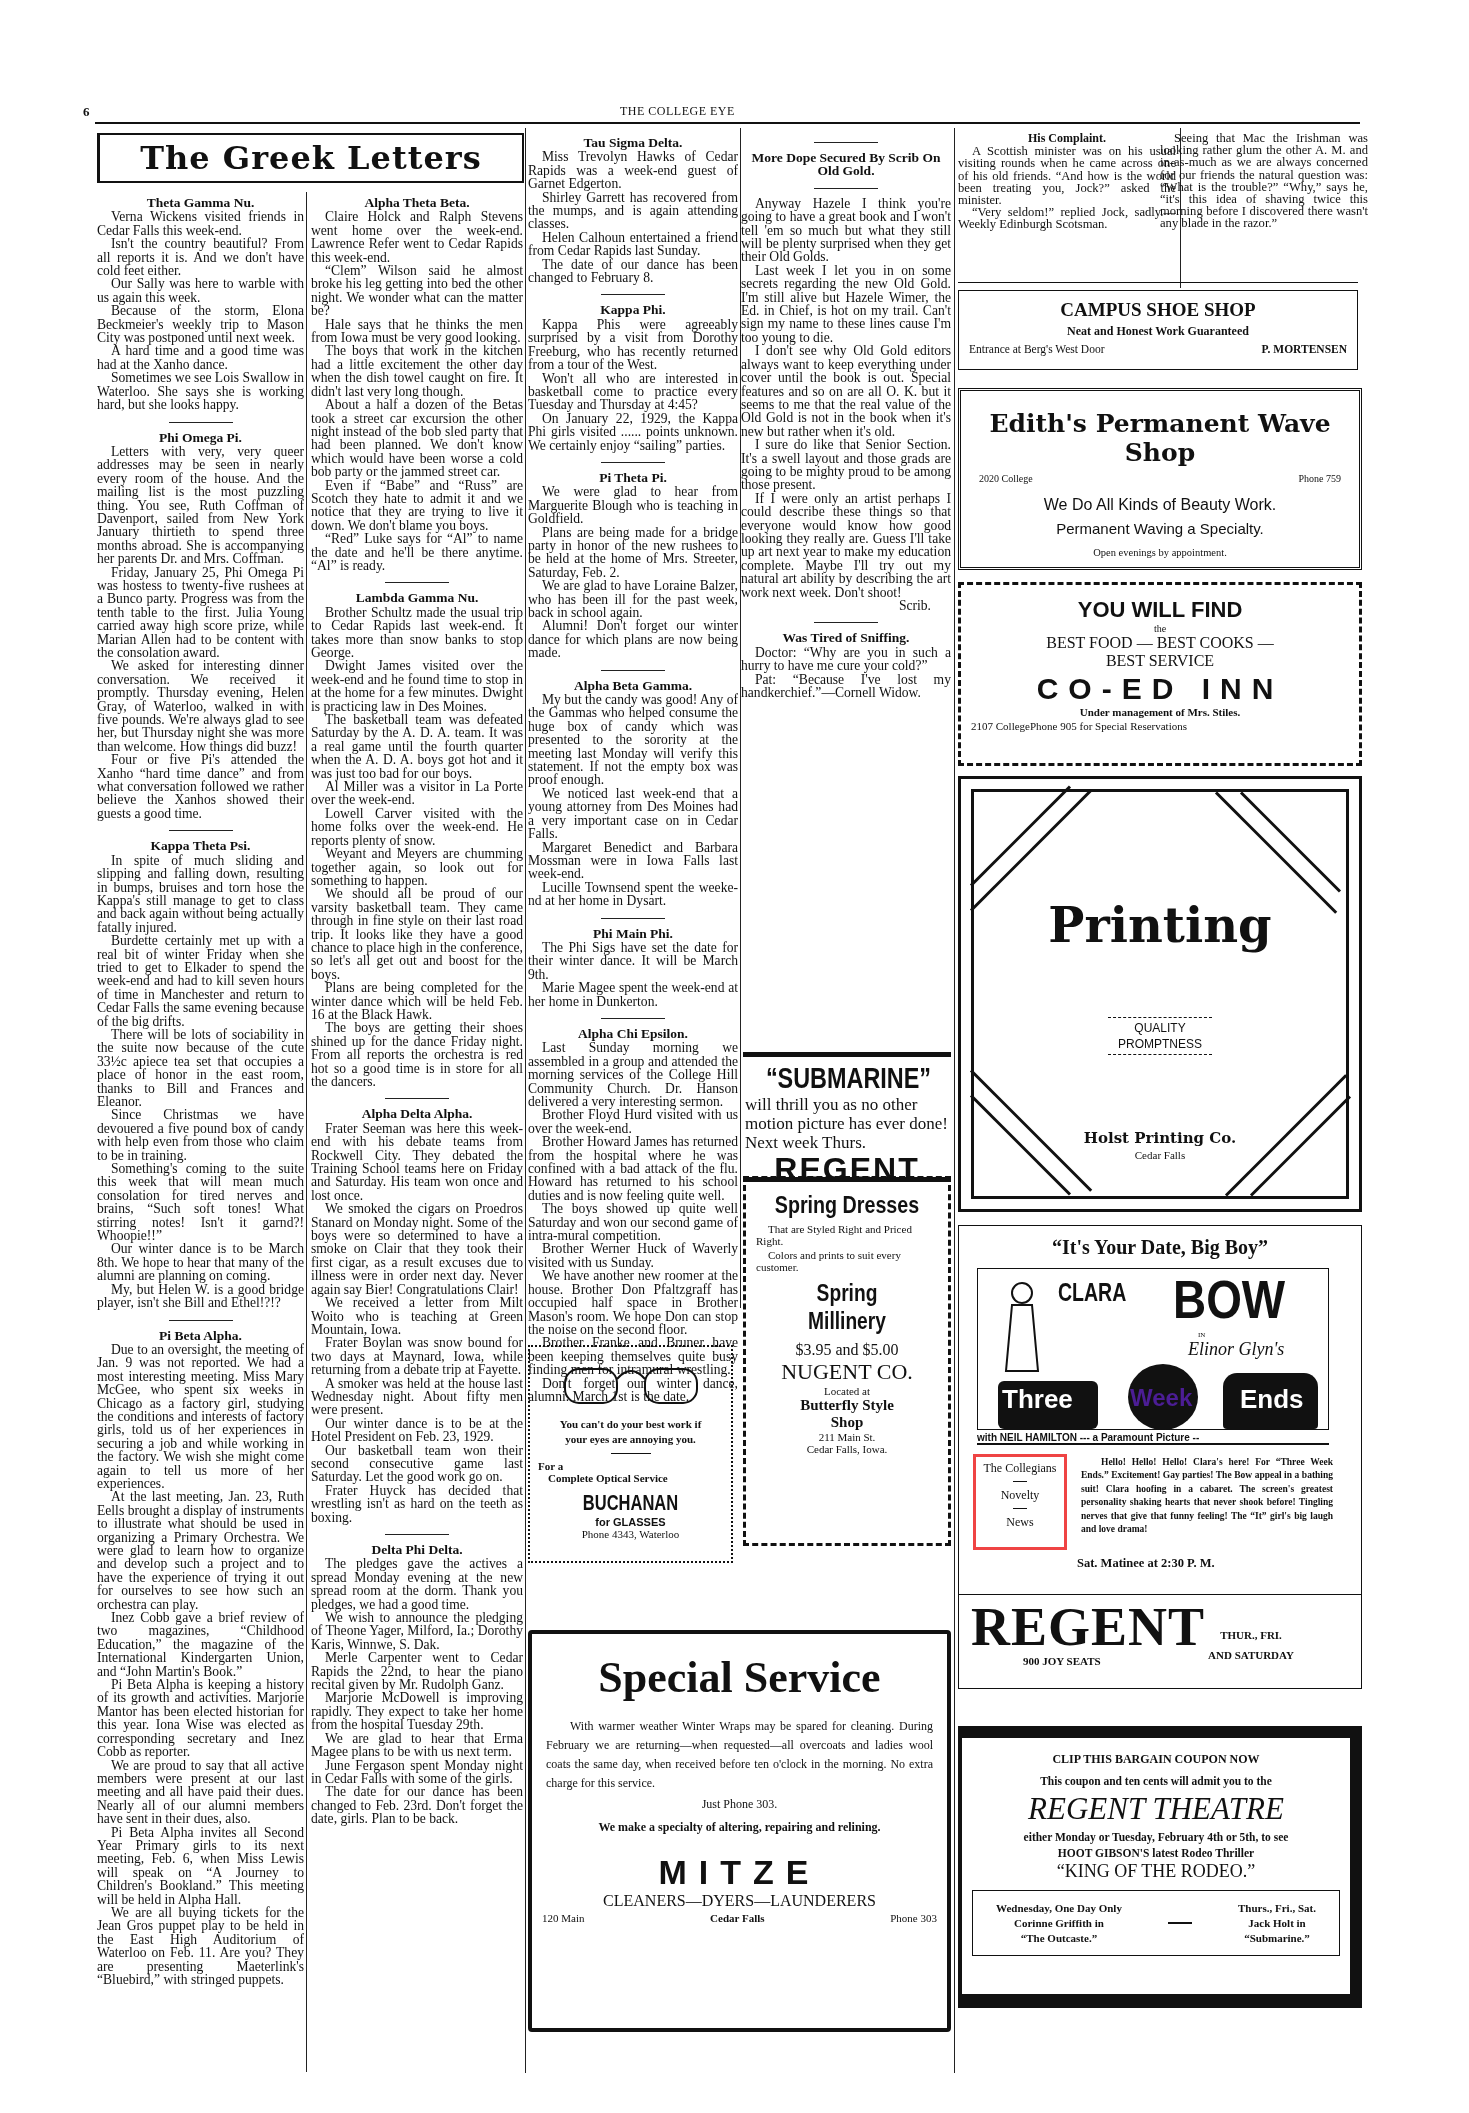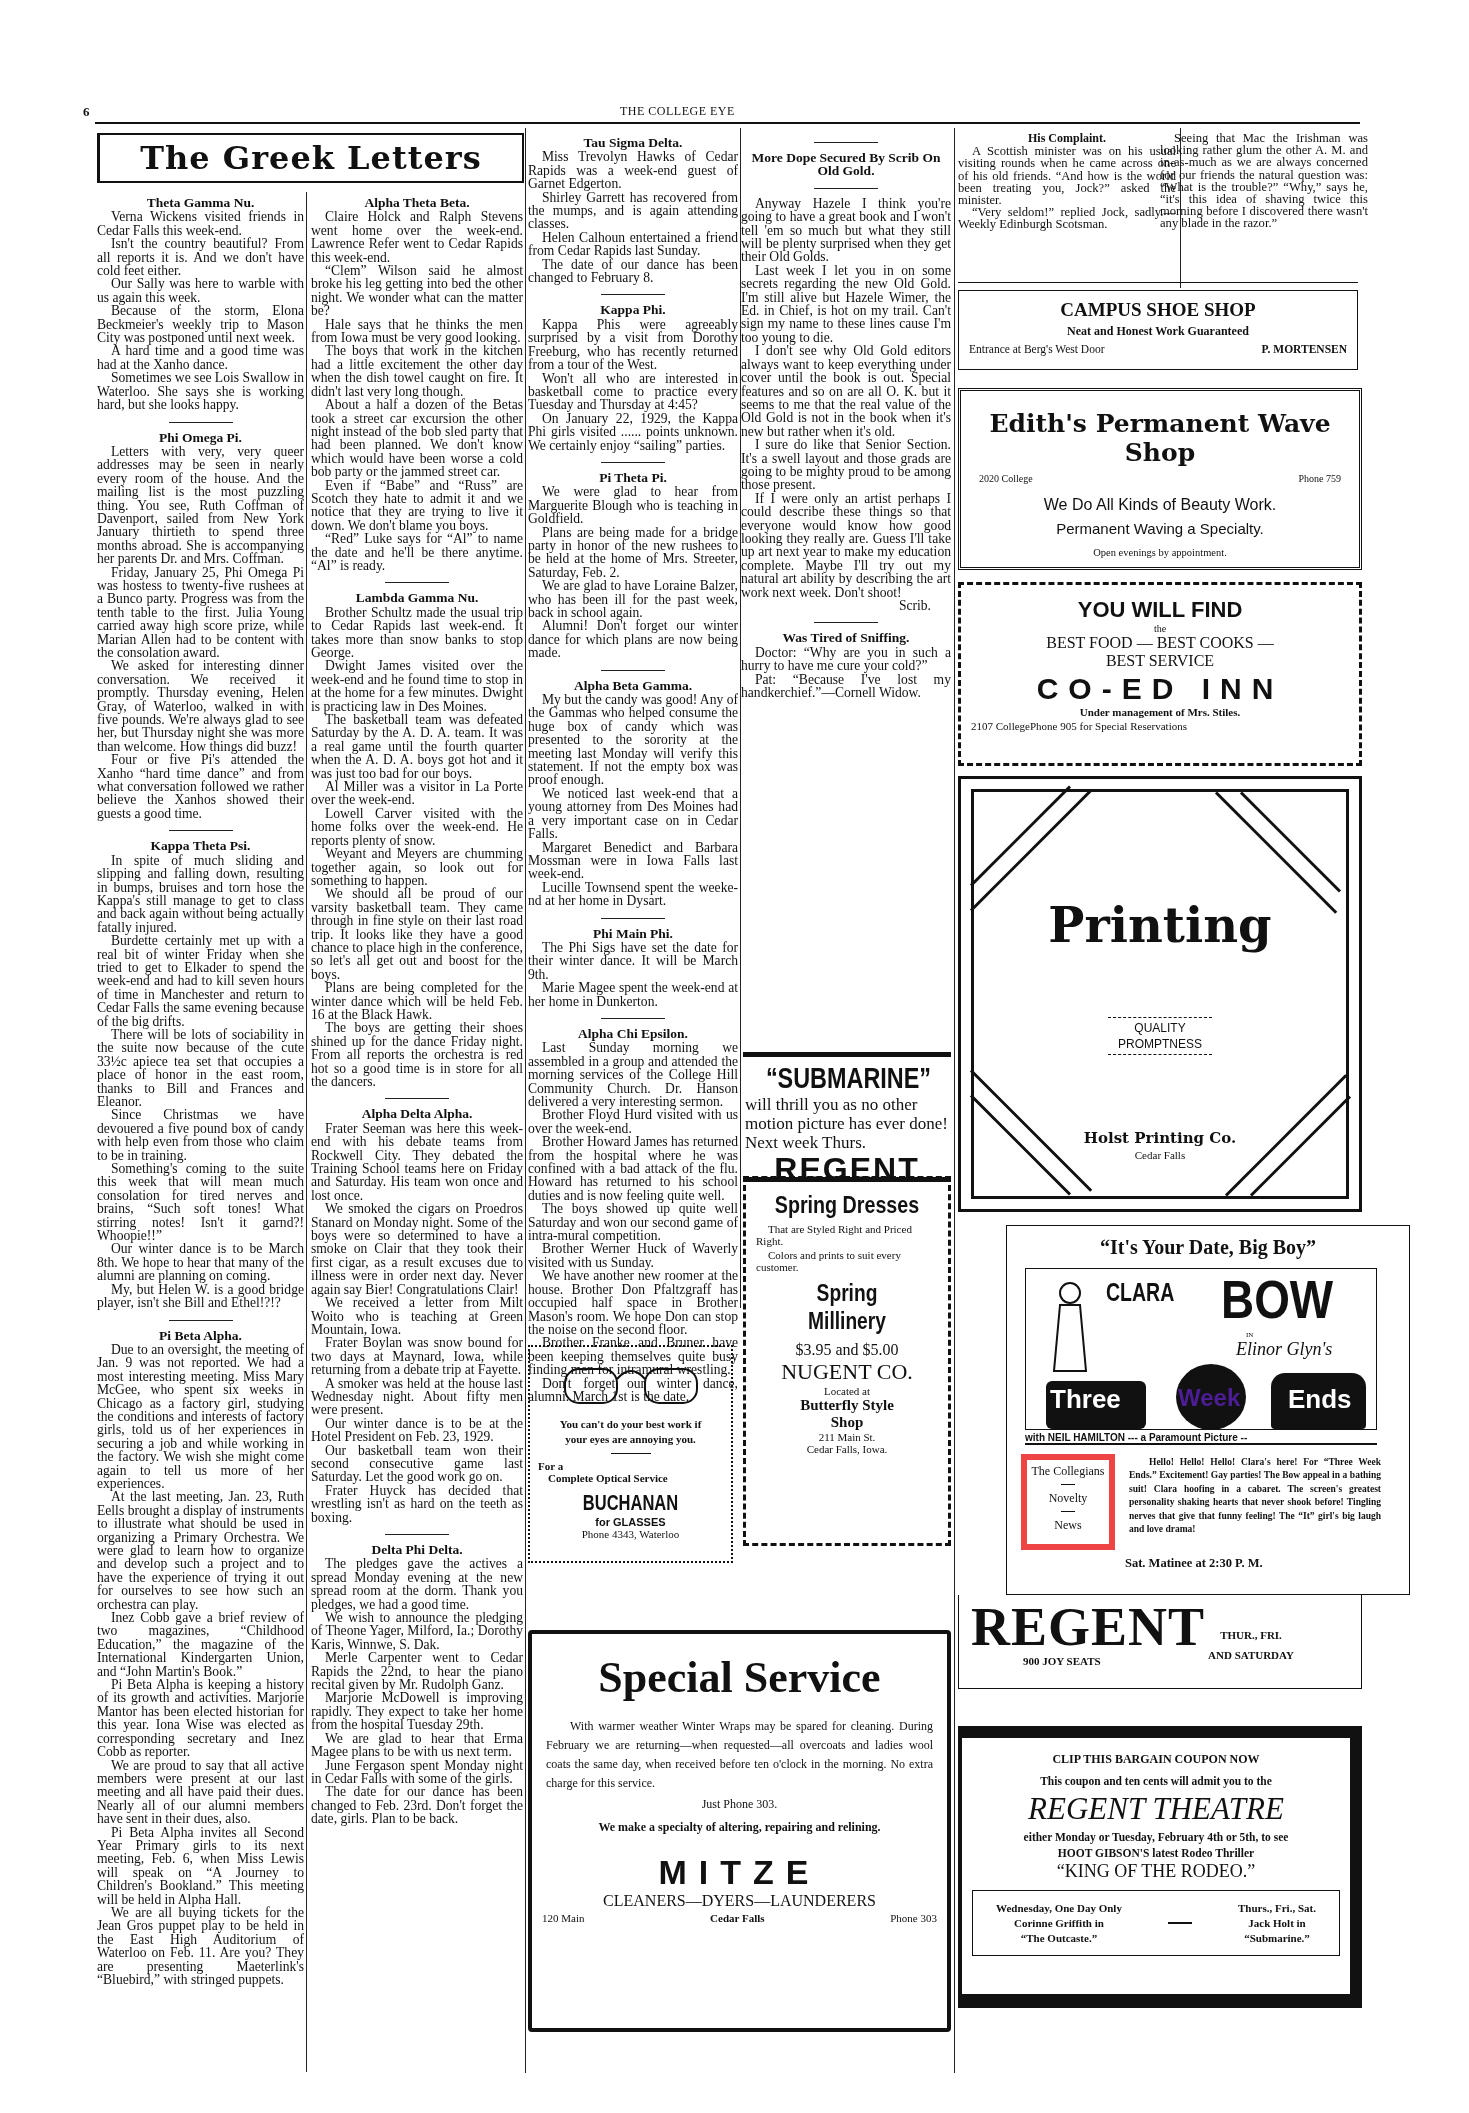--- a/index.html
+++ b/index.html
@@ -278,42 +278,42 @@
   <div class="center b" style="font-size:12px;margin-top:8px">We make a specialty of altering, repairing and relining.</div>
   <div class="center sans b" style="font-size:34px;letter-spacing:12px;margin-top:18px">MITZE</div>
   <div class="center" style="font-size:16px">CLEANERS—DYERS—LAUNDERERS</div>
   <div style="display:flex;justify-content:space-between;padding:2px 10px 0;font-size:11px">
     <span>120 Main</span>
     <span class="b">Cedar Falls</span>
     <span>Phone 303</span>
   </div>
 </div>
 
-<div class="box" style="left:1006px;top:1225px;width:404px;height:370px;border-width:1px">
+<div class="box" style="left:958px;top:1225px;width:404px;height:370px;border-width:1px">
   <div class="center b" style="font-size:20px;margin-top:10px">“It's Your Date, Big Boy”</div>
   <div class="abs" style="left:18px;top:42px;width:352px;height:162px;border:1px solid #111">
     <div class="abs sans b" style="left:80px;top:8px;font-size:26px;transform:scaleX(.75);transform-origin:left">CLARA</div>
     <div class="abs sans b" style="left:195px;top:0;font-size:54px;line-height:60px;transform:scaleX(.85);transform-origin:left">BOW</div>
     <div class="abs" style="left:220px;top:62px;font-size:7px">IN</div>
     <div class="abs" style="left:210px;top:70px;font-size:18px;font-style:italic">Elinor Glyn's</div>
     <div class="abs" style="left:20px;top:112px;width:100px;height:48px;background:#111;border-radius:6px"></div>
     <div class="abs" style="left:150px;top:95px;width:70px;height:66px;background:#111;border-radius:50%"></div>
     <div class="abs" style="left:245px;top:104px;width:95px;height:56px;background:#111;border-radius:14px 14px 4px 4px"></div>
     <div class="abs sans b" style="left:24px;top:115px;font-size:26px;color:#fff">Three</div>
     <div class="abs sans b" style="left:152px;top:115px;font-size:24px;color:#4c1d95">Week</div>
     <div class="abs sans b" style="left:262px;top:115px;font-size:26px;color:#fff">Ends</div>
     <div class="abs" style="left:24px;top:12px;width:40px;height:100px">
       <svg width="40" height="100">
           <circle cx="20" cy="12" r="10" fill="none" stroke="#111" stroke-width="2"></circle>
           <path d="M10 24 L4 90 L36 90 L30 24 Z" fill="none" stroke="#111" stroke-width="2"></path>
         </svg>
     </div>
   </div>
   <div class="abs sans b" style="left:18px;top:206px;width:352px;font-size:10px;border-bottom:2px solid #111;white-space:nowrap">with NEIL HAMILTON --- a Paramount Picture --</div>
-  <div class="abs center" style="left:14px;top:228px;width:94px;height:96px;border:6px solid #ef4444;font-size:12px;line-height:14px;padding-top:4px">
+  <div class="abs center" style="left:14px;top:228px;width:94px;height:96px;border:3px solid #ef4444;font-size:12px;line-height:14px;padding-top:4px">
     <div>The Collegians</div>
     <div style="width:14px;height:1px;background:#111;margin:6px auto"></div>
     <div>Novelty</div>
     <div style="width:14px;height:1px;background:#111;margin:6px auto"></div>
     <div>News</div>
   </div>
   <div class="abs b" style="left:122px;top:230px;width:252px;font-size:9.5px;line-height:13.4px;text-align:justify;text-indent:20px">Hello! Hello! Hello! Clara's here! For “Three Week Ends.” Excitement! Gay parties! The Bow appeal in a bathing suit! Clara hoofing in a cabaret. The screen's greatest personality shaking hearts that never shook before! Tingling nerves that give that funny feeling! The “It” girl's big laugh and love drama!</div>
   <div class="abs b" style="left:118px;top:330px;font-size:12.5px">Sat. Matinee at 2:30 P. M.</div>
 </div>
 <div class="box" style="left:958px;top:1595px;width:404px;height:94px;border-width:1px;border-top:none">

